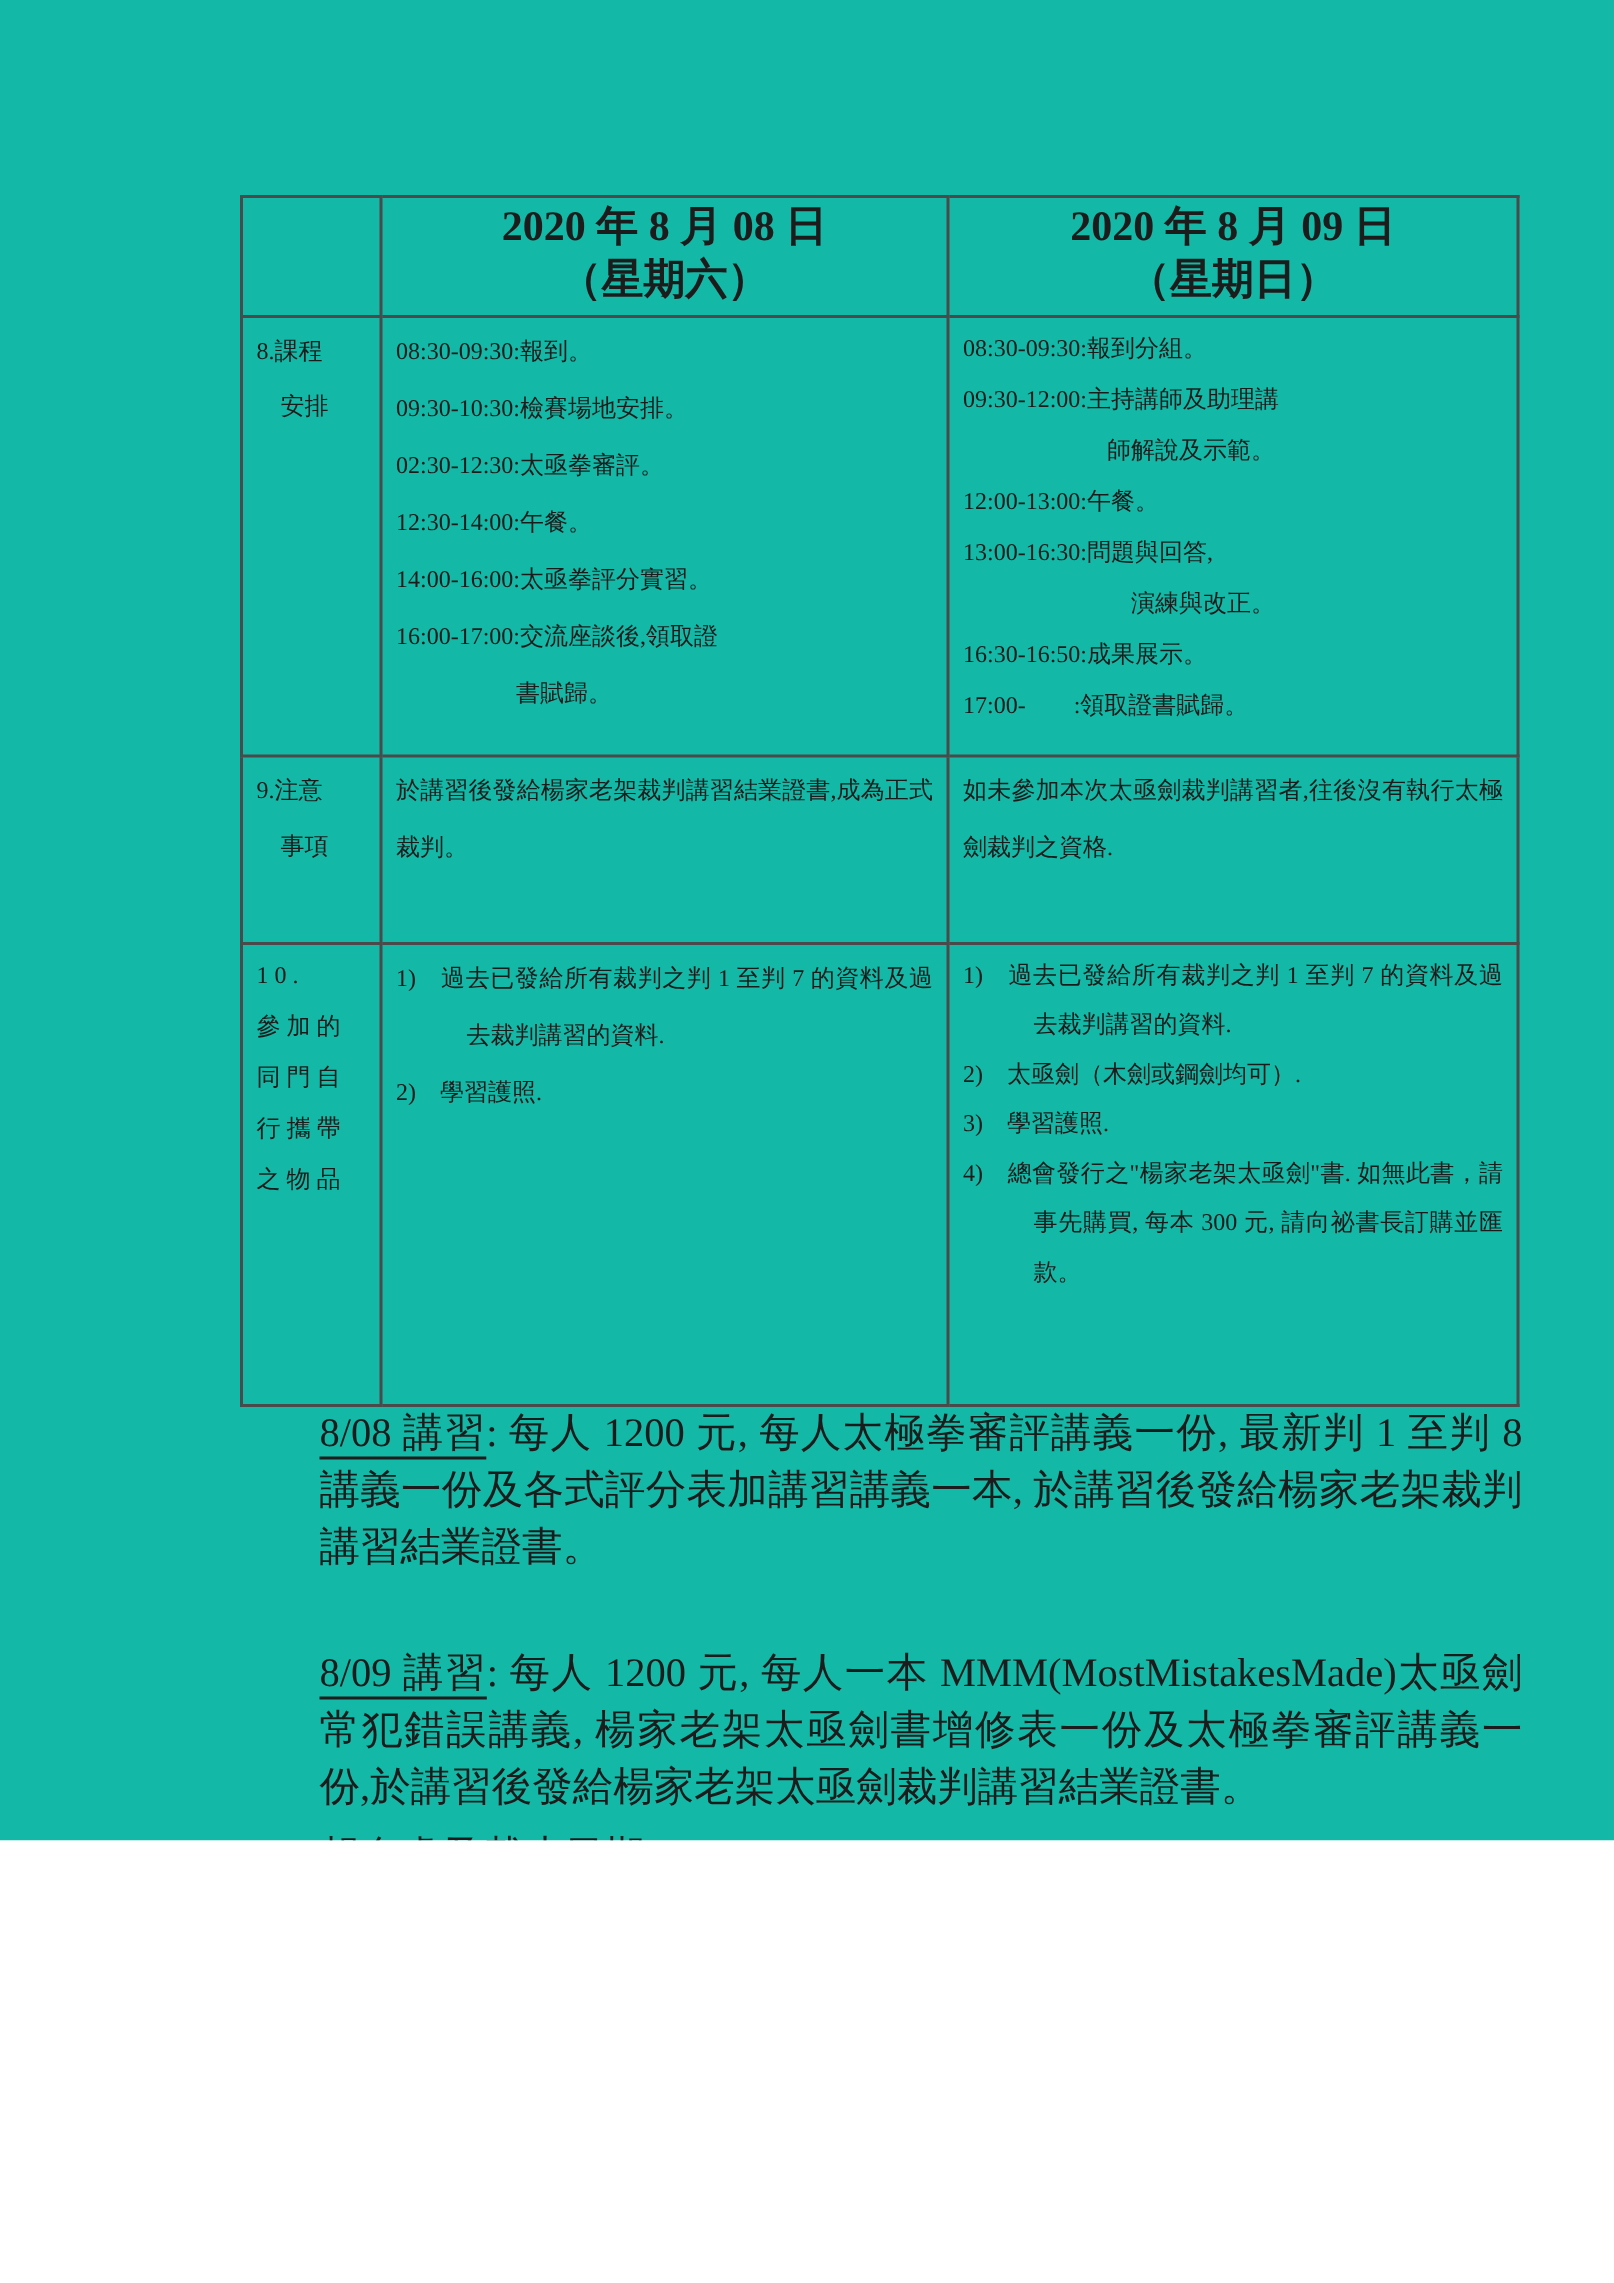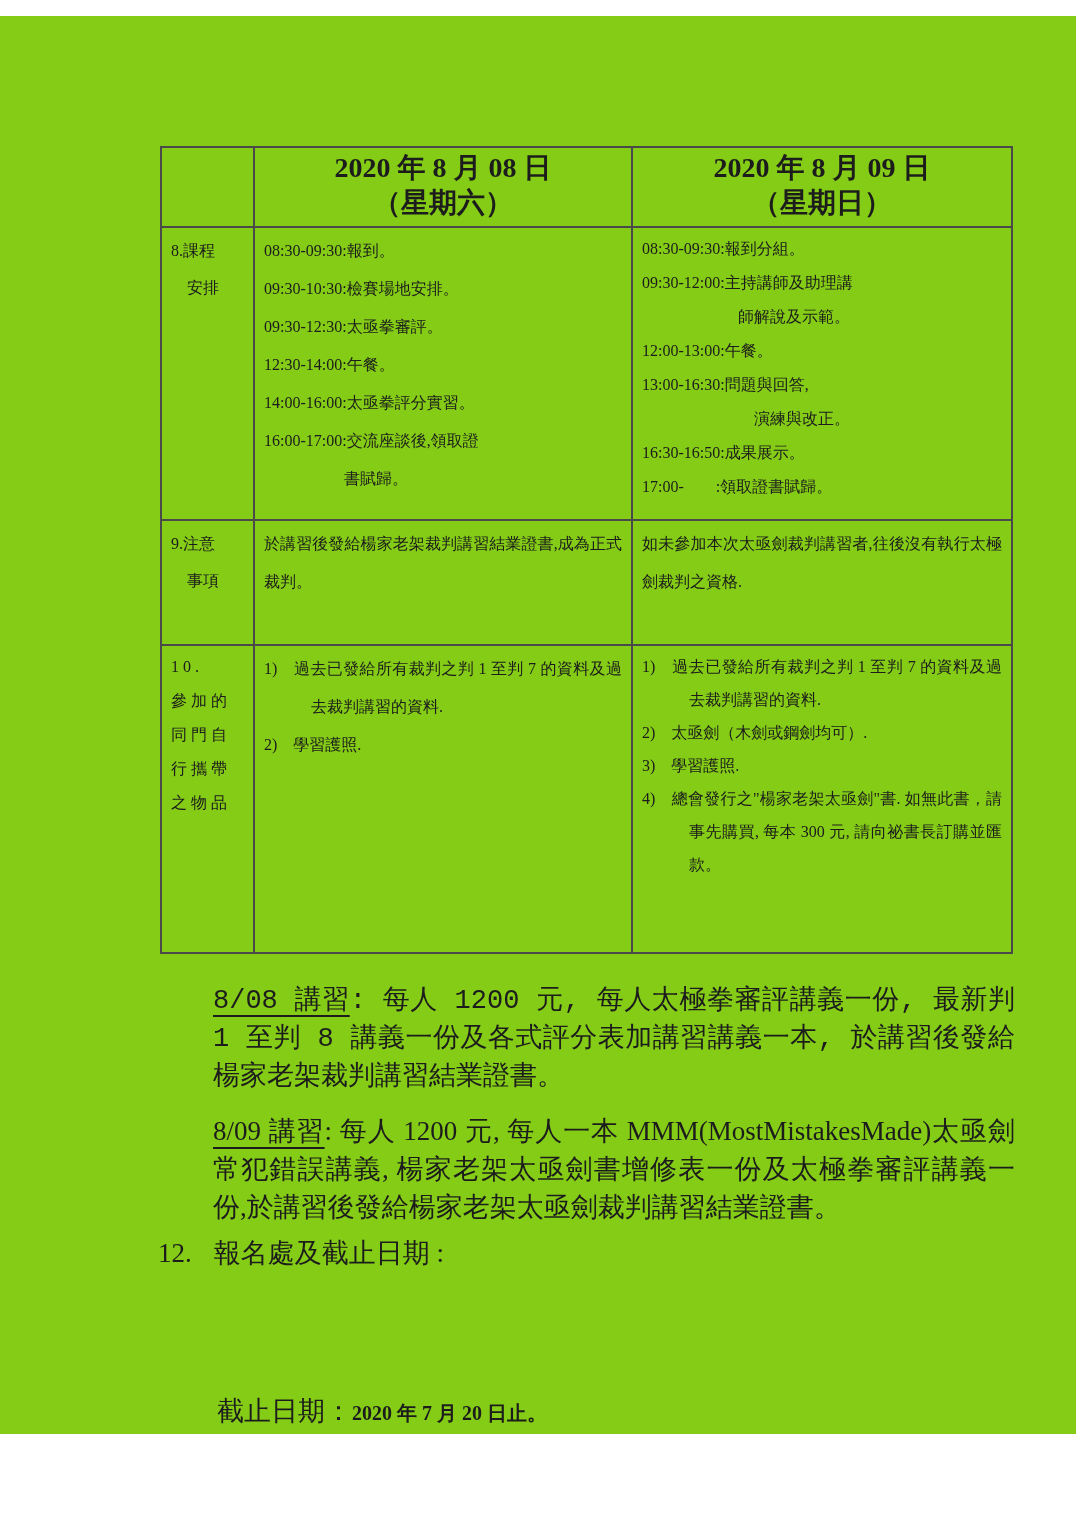--- a/index.html
+++ b/index.html
@@ -1,19 +1,19 @@
 <!DOCTYPE html>
 <html><head>
 <meta charset="utf-8">
 <style>
   html,body{margin:0;padding:0;background:#ffffff;}
   .page{
-    position:relative;width:1076px;height:1418px;background:#84cc16;
+    position:relative;width:1076px;height:1227px;background:#14b8a6;
     font-family:"Liberation Serif","DejaVu Serif",serif;
-    color:#1c1c1c;overflow:hidden;margin-top:16px;
+    color:#1c1c1c;overflow:hidden;
   }
   
   table.doc{
     position:absolute;left:160px;top:130px;width:851px;
     border-collapse:collapse;table-layout:fixed;
   }
   table.doc col.c0{width:93px;}
   table.doc col.c1{width:378px;}
   table.doc col.c2{width:380px;}
   table.doc td{
@@ -37,21 +37,21 @@
   .listcell{padding-left:8px;padding-right:6px;}
   .listcell .li{padding-left:47px;text-indent:-47px;text-align:justify;}
   .r10c1 .li{line-height:38px;}
   .r10c2 .li{line-height:33px;}
   
   .abs{position:absolute;font-size:27px;line-height:38px;}
   .para{width:802px;text-align:justify;}
   .ul{text-decoration:underline;text-underline-offset:7px;text-decoration-thickness:2px;}
   .b{font-weight:bold;font-size:20px;text-align:right;}
   #s11-title{left:163px;top:926px;}
-  #s11-p1{left:213px;top:966px;font-family:Liberation Mono, monospace;}
+  #s11-p1{left:213px;top:936px;}
   #s11-p2{left:213px;top:1096px;}
   #s12-title{left:158px;top:1218px;}
   #s12-num{display:inline-block;margin-right:22px;}
   #s12-l1{left:213px;top:1258px;}
   #s12-l2{left:303px;top:1297px;}
   #s12-l3{left:297px;top:1336px;}
   #s12-l4{left:217px;top:1376px;}
 </style>
 </head>
 <body>
@@ -75,21 +75,21 @@
           <div>2020 年 8 月 09 日</div>
           <div>（星期日）</div>
         </td>
       </tr>
 
       <tr class="r8">
         <td class="labelcell">
             <div class="line">8.課程</div>
             <div class="line">　安排</div>
           </td>
-        <td class="sched r8c1"><div class="line">08:30-09:30:報到。</div><div class="line">09:30-10:30:檢賽場地安排。</div><div class="line">09:30-12:30:太亟拳審評。</div><div class="line">12:30-14:00:午餐。</div><div class="line">14:00-16:00:太亟拳評分實習。</div><div class="line">16:00-17:00:交流座談後,領取證</div><div class="line">　　　　　書賦歸。</div></td>
+        <td class="sched r8c1"><div class="line">08:30-09:30:報到。</div><div class="line">09:30-10:30:檢賽場地安排。</div><div class="line">02:30-12:30:太亟拳審評。</div><div class="line">12:30-14:00:午餐。</div><div class="line">14:00-16:00:太亟拳評分實習。</div><div class="line">16:00-17:00:交流座談後,領取證</div><div class="line">　　　　　書賦歸。</div></td>
         <td class="sched r8c2"><div class="line">08:30-09:30:報到分組。</div><div class="line">09:30-12:00:主持講師及助理講</div><div class="line">　　　　　　師解說及示範。</div><div class="line">12:00-13:00:午餐。</div><div class="line">13:00-16:30:問題與回答,</div><div class="line">　　　　　　　演練與改正。</div><div class="line">16:30-16:50:成果展示。</div><div class="line">17:00-　　:領取證書賦歸。</div></td>
       </tr>
 
       <tr class="r9">
         <td class="labelcell">
             <div class="line">9.注意</div>
             <div class="line">　事項</div>
           </td>
         <td class="r9c1">於講習後發給楊家老架裁判講習結業證書,成為正式裁判。</td>
         <td class="r9c2">如未參加本次太亟劍裁判講習者,往後沒有執行太極劍裁判之資格.</td>

